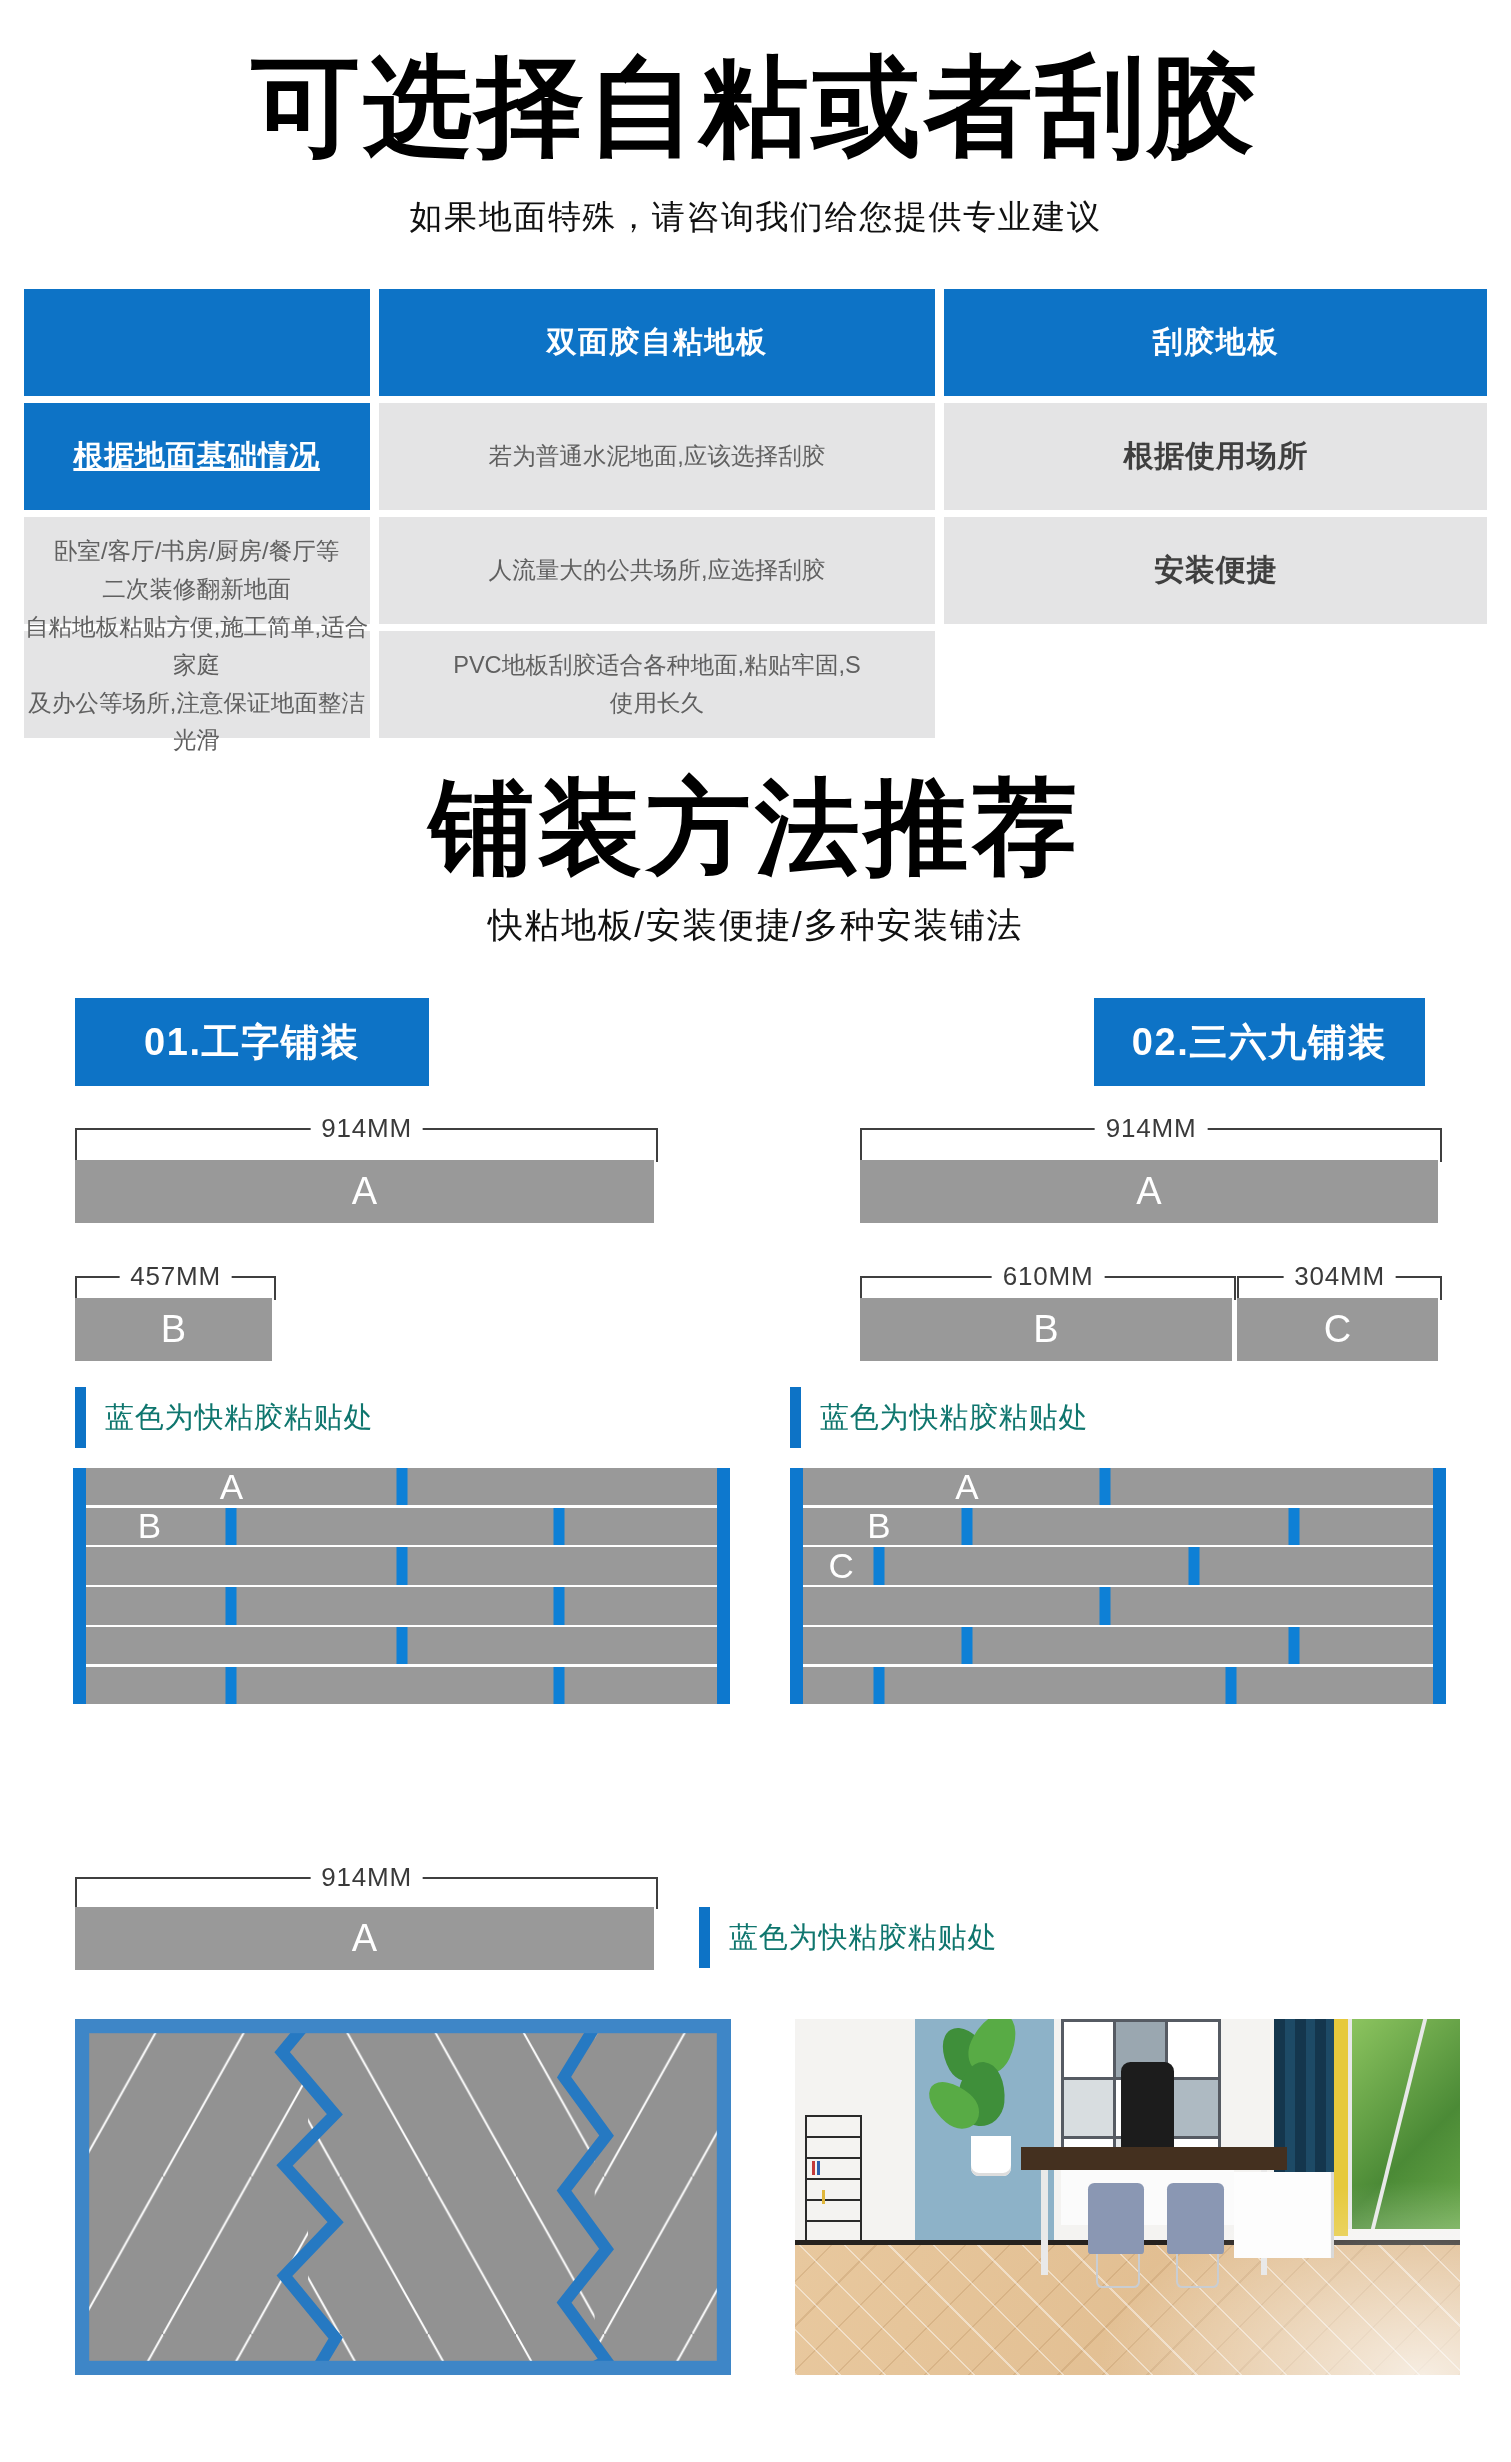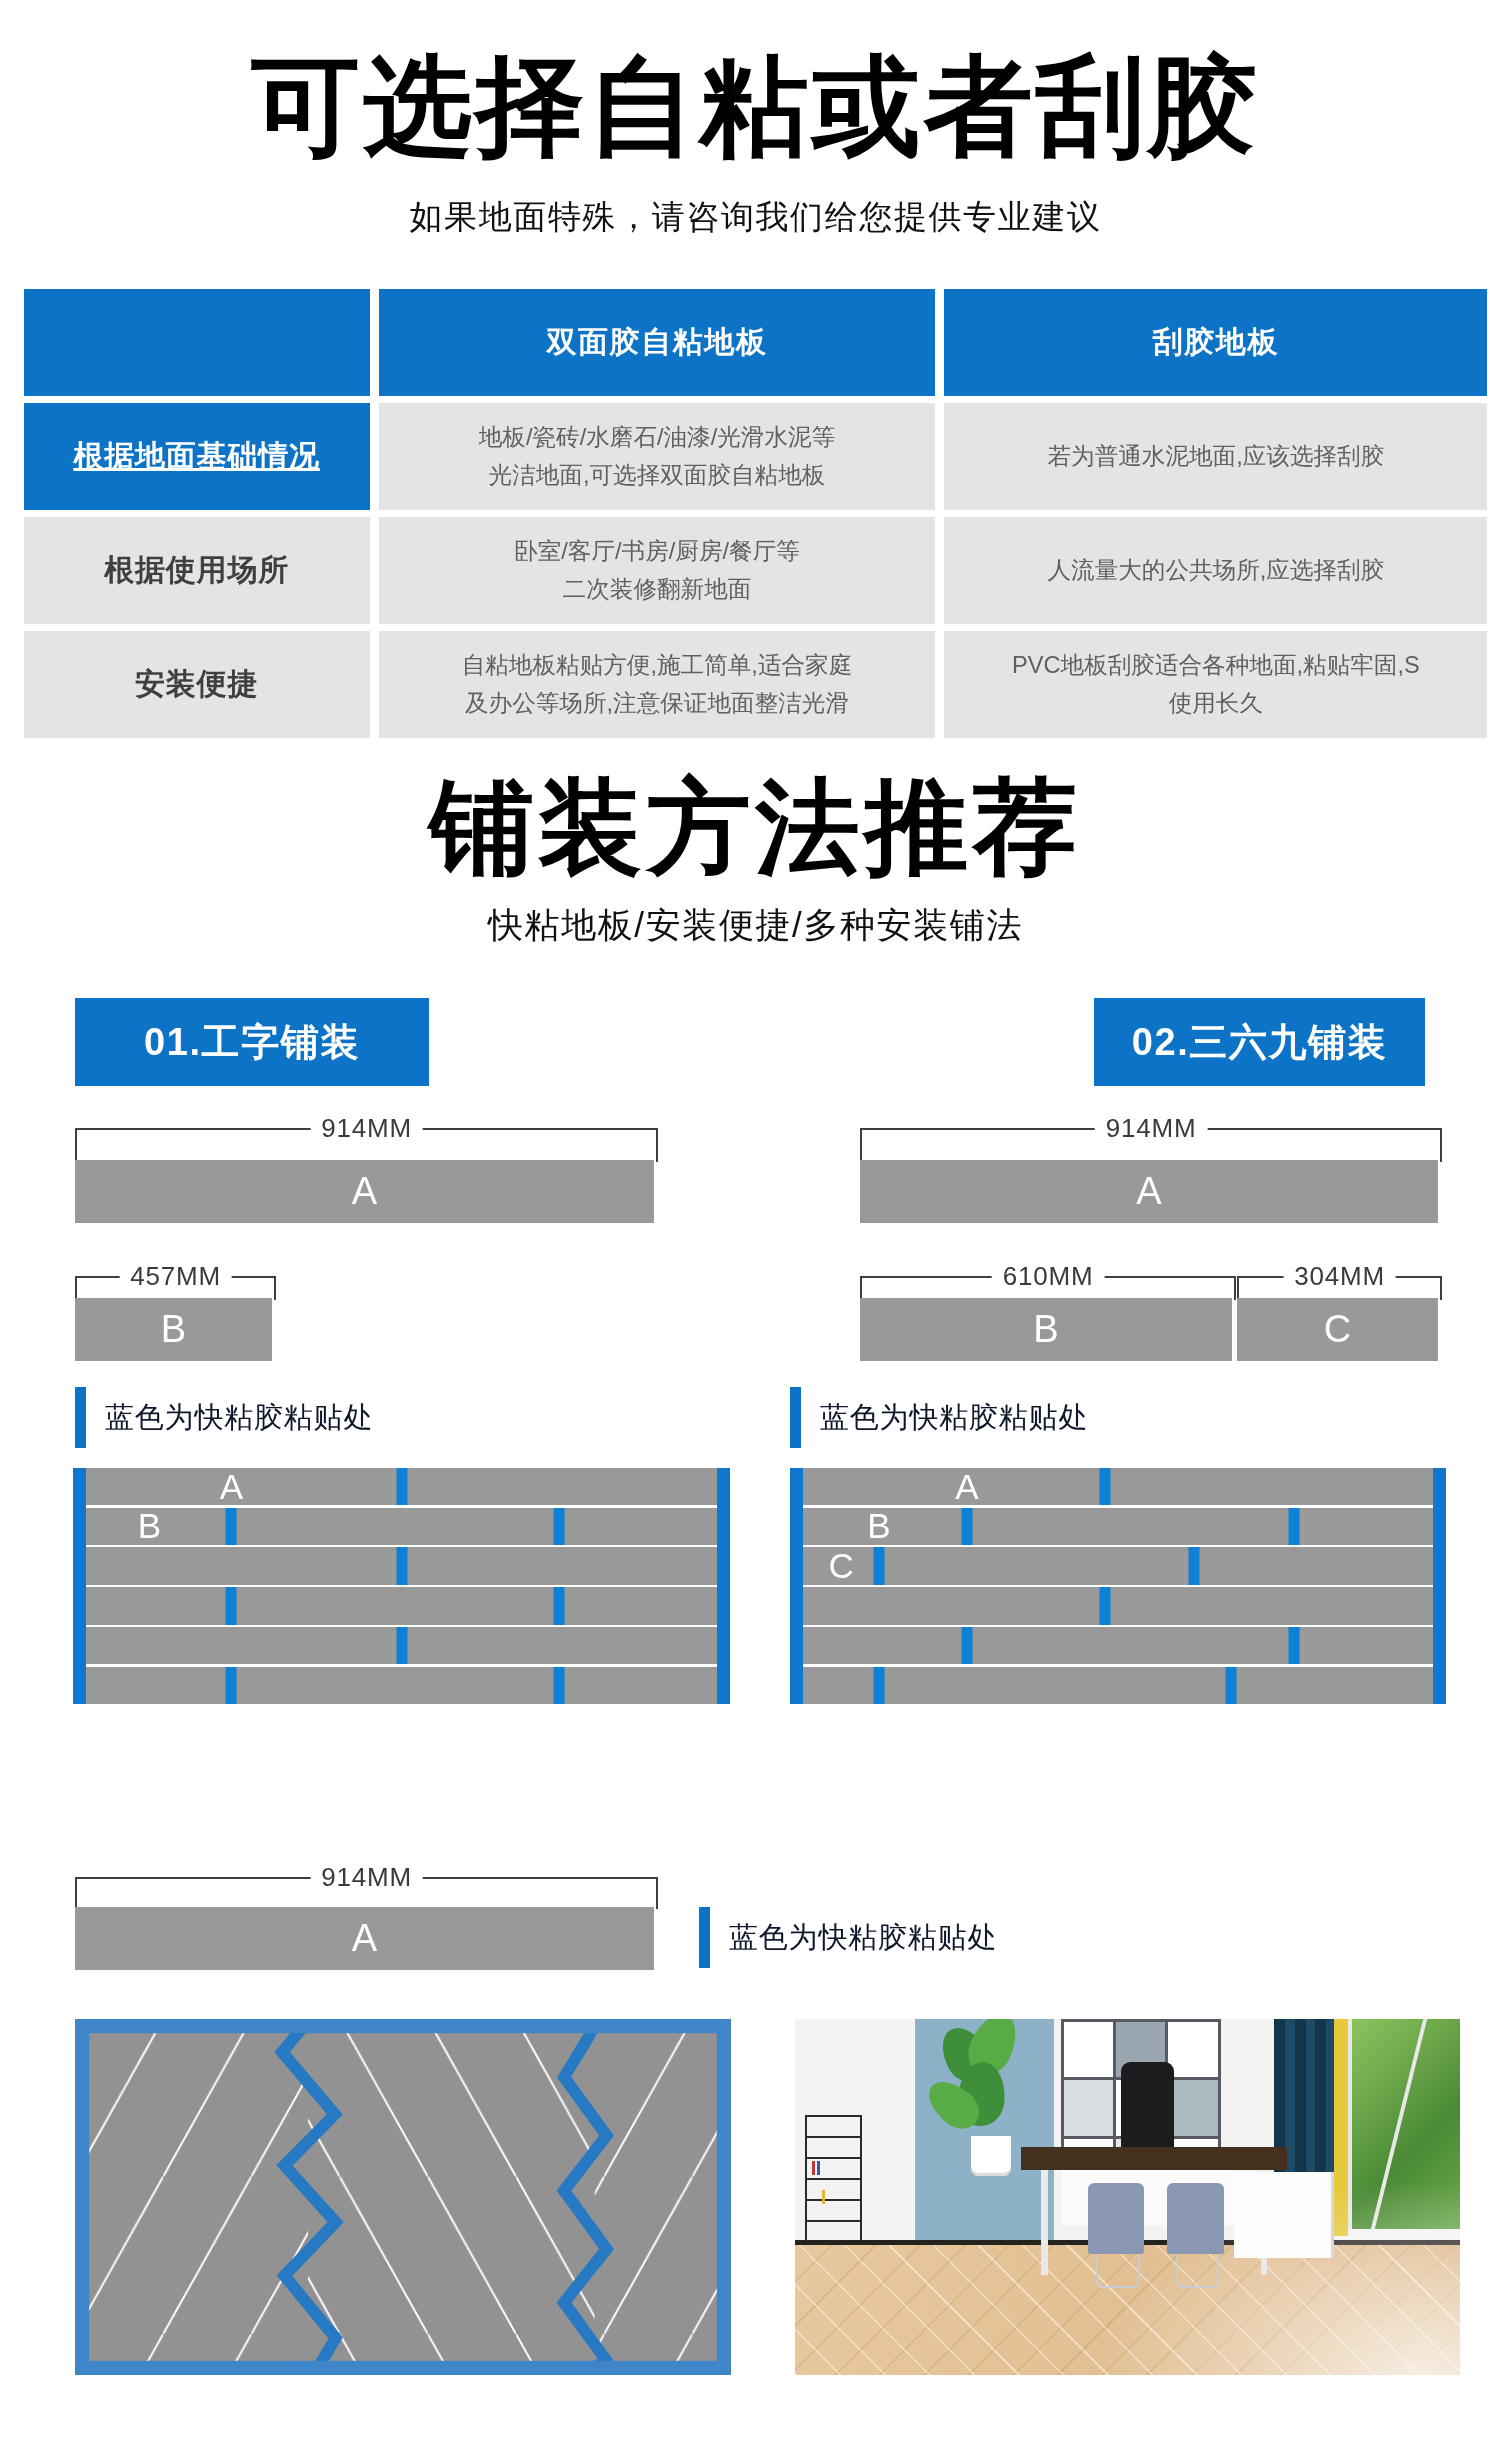--- a/index.html
+++ b/index.html
@@ -33,21 +33,21 @@
   
   .dim{position:absolute;border-top:2.4px solid #3f3f3f;border-left:2.4px solid #3f3f3f;border-right:2.4px solid #3f3f3f;}
   .dim .dim-label{position:absolute;top:0;left:50%;transform:translate(-50%,-54%);
     background:#fff;padding:0 11px;font-size:26px;color:#3a3a3a;letter-spacing:0.8px;white-space:nowrap;}
   .plank{position:absolute;height:63px;background:#999;display:flex;align-items:center;justify-content:center;
     color:#fff;font-size:38px;font-weight:300;}
 
   
   .legend{position:absolute;display:flex;align-items:center;height:61px;}
   .legend .lbar{width:11px;height:61px;background:#0d73c6;margin-right:19px;}
-  .legend .ltext{font-size:29px;color:#0f172a;letter-spacing:0.8px;}
+  .legend .ltext{font-size:29px;color:#0f766e;letter-spacing:0.8px;}
 
   
   .pattern{position:absolute;height:236px;display:flex;flex-direction:column;gap:2.4px;background:#fff;}
   .pattern .edge{position:absolute;top:0;bottom:0;width:13.4px;background:#0d78ce;z-index:2;}
   .pattern .edge.left{left:0;} .pattern .edge.right{right:0;}
   .prow{flex:1;background:#999;margin:0 13.4px;position:relative;}
   .seam{position:absolute;top:0;bottom:0;width:11px;background:#0e80d6;transform:translateX(-50%);}
   .plabel{position:absolute;top:50%;transform:translate(-50%,-50%);color:#fff;
     font-size:35px;font-weight:300;}
 
@@ -98,22 +98,20 @@
 
   <div class="hero-title">可选择自粘或者刮胶</div>
   <div class="hero-sub">如果地面特殊，请咨询我们给您提供专业建议</div>
 
   <div class="cmp-table">
     <div class="cell hcell"></div>
     <div class="cell hcell">双面胶自粘地板</div>
     <div class="cell hcell">刮胶地板</div>
 
     <div class="cell lcell-blue">根据地面基础情况</div>
-    <div class="cell bcell">地板/瓷砖/水磨石/油漆/光滑水泥等
-光洁地面,可选择双面胶自粘地板</div>
     <div class="cell bcell">若为普通水泥地面,应该选择刮胶</div>
 
     <div class="cell lcell">根据使用场所</div>
     <div class="cell bcell">卧室/客厅/书房/厨房/餐厅等
 二次装修翻新地面</div>
     <div class="cell bcell">人流量大的公共场所,应选择刮胶</div>
 
     <div class="cell lcell">安装便捷</div>
     <div class="cell bcell">自粘地板粘贴方便,施工简单,适合家庭
 及办公等场所,注意保证地面整洁光滑</div>

